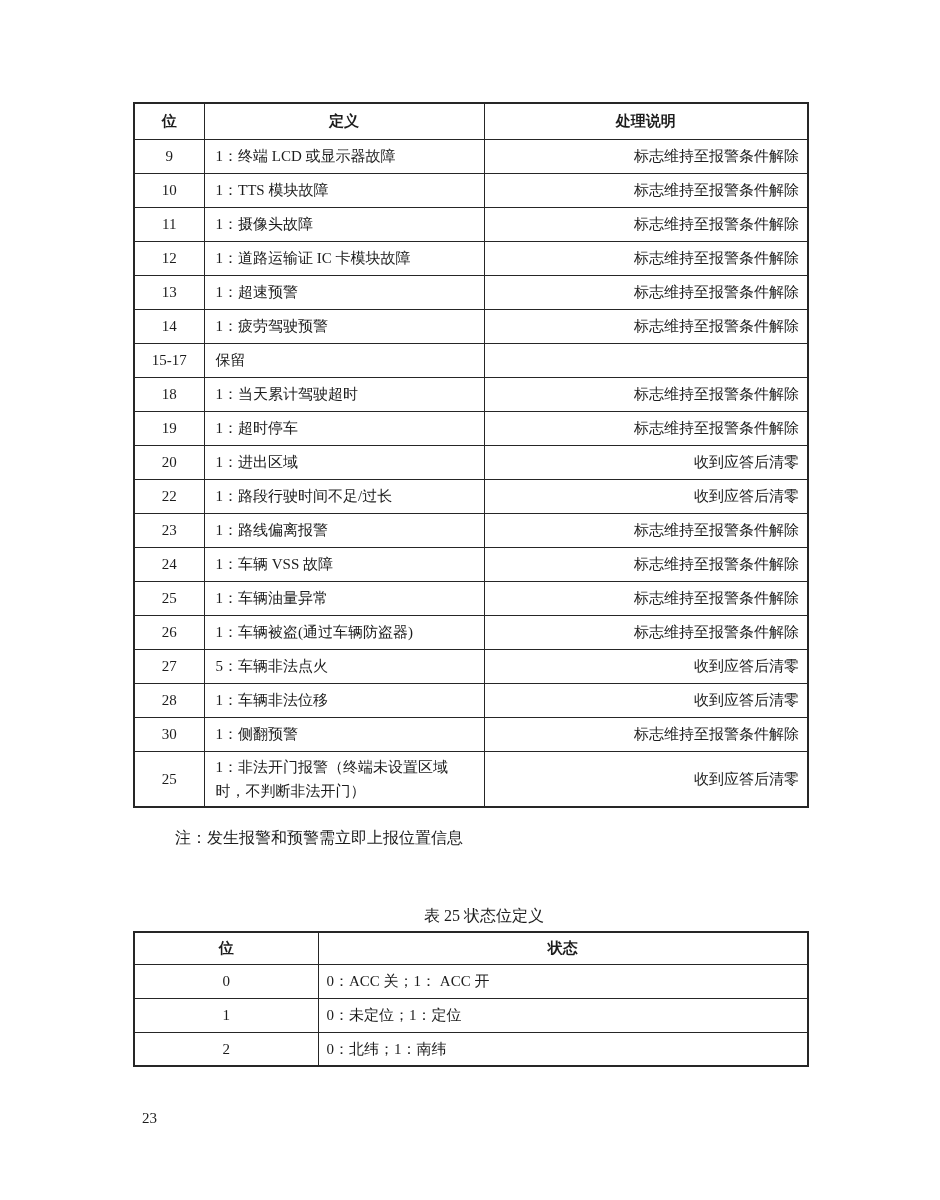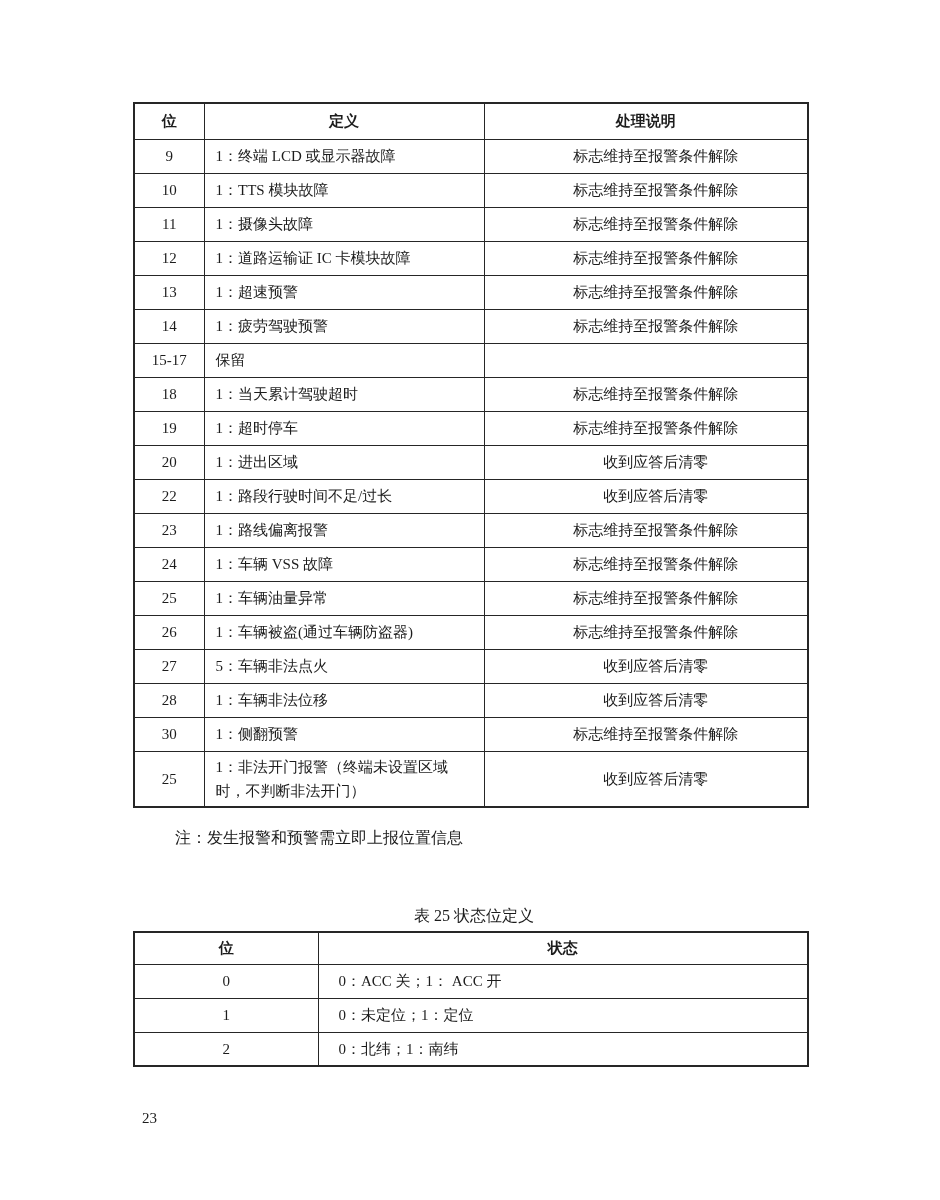--- a/index.html
+++ b/index.html
@@ -31,44 +31,44 @@
     font-weight: bold;
     text-align: center;
   }
   
   .t1 { left: 133px; top: 102px; width: 674px; }
   .t1 thead tr { height: 36px; }
   .t1 tbody tr { height: 34px; }
   .t1 tbody tr.tall { height: auto; }
   .t1 .c-bit  { text-align: center; }
   .t1 .c-def  { text-align: left; padding: 3px 8px 3px 11px; }
-  .t1 .c-hdl  { text-align: center; padding: 3px 8px 3px 28px; }
+  .t1 .c-hdl  { text-align: right; padding: 3px 8px 3px 28px; }
   
   .footnote {
     position: absolute;
     left: 175px;
     top: 828px;
     font-size: 16px;
     white-space: nowrap;
   }
   
   .t2-title {
     position: absolute;
-    left: 137px;
+    left: 147px;
     top: 906px;
     width: 674px;
     text-align: center;
     font-size: 16px;
   }
   
   .t2 { left: 133px; top: 931px; width: 674px; }
   .t2 thead tr { height: 32px; }
   .t2 tbody tr { height: 34px; }
   .t2 .c-bit   { text-align: center; }
-  .t2 .c-state { text-align: left; padding: 3px 8px 3px 20px; }
+  .t2 .c-state { text-align: left; padding: 3px 8px 3px 8px; }
   
   .page-num {
     position: absolute;
     left: 142px;
     top: 1110px;
     font-size: 15px;
   }
 </style>
 </head>
 <body>

